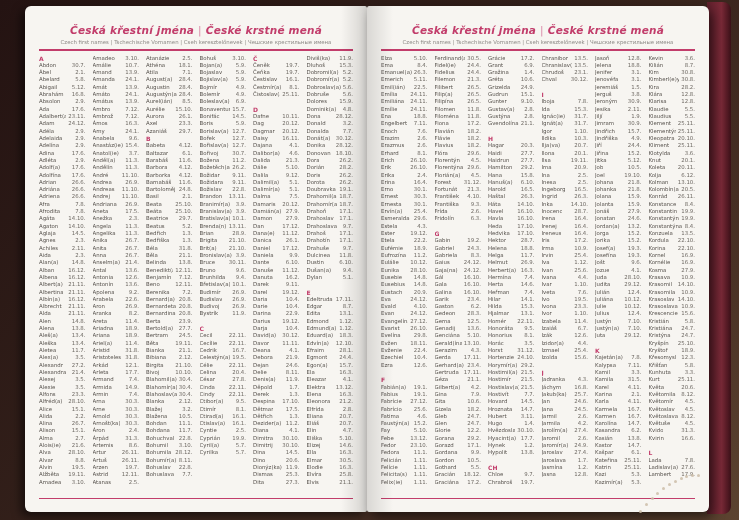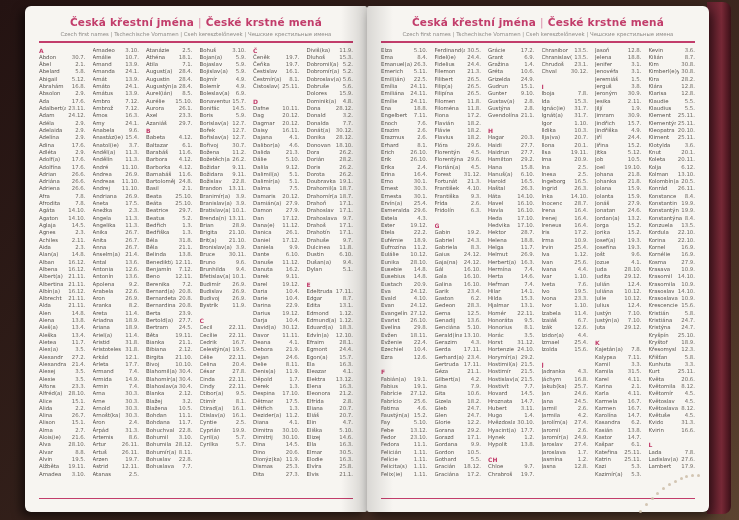--- a/index.html
+++ b/index.html
@@ -30,21 +30,21 @@
   .page.right{
     border-radius:2px 6px 6px 2px;
     box-shadow:4px 5px 12px rgba(0,0,0,.55);
   }
   .page.right::after{
     content:"";position:absolute;top:0;left:0;bottom:0;width:26px;pointer-events:none;
     background:linear-gradient(to left,rgba(0,0,0,0),rgba(0,0,0,.12));
   }
   .page-header{
     text-align:center;font-weight:bold;font-size:10.5px;letter-spacing:.2px;
-    color:#c23d6b;white-space:nowrap;
+    color:#c23d6b;margin-top:8px;white-space:nowrap;font-style:italic;
   }
   .page-header .sep{font-weight:normal;color:#d98aa8;padding:0 4px;}
   .subtitle{
     text-align:center;font-size:5.4px;color:#8d8a86;margin-top:3px;white-space:nowrap;
   }
   .rule{height:1.5px;background:#c23d6b;border:none;margin:4px 2px 3px 2px;flex-shrink:0;}
   .rule.bottom{margin-top:3px;}
   .columns{flex:1;display:flex;gap:7px;padding:1px 2px 0 2px;overflow:hidden;}
   .col{flex:1;min-width:0;overflow:hidden;}
   .row{display:flex;justify-content:space-between;line-height:7.32px;height:7.32px;

